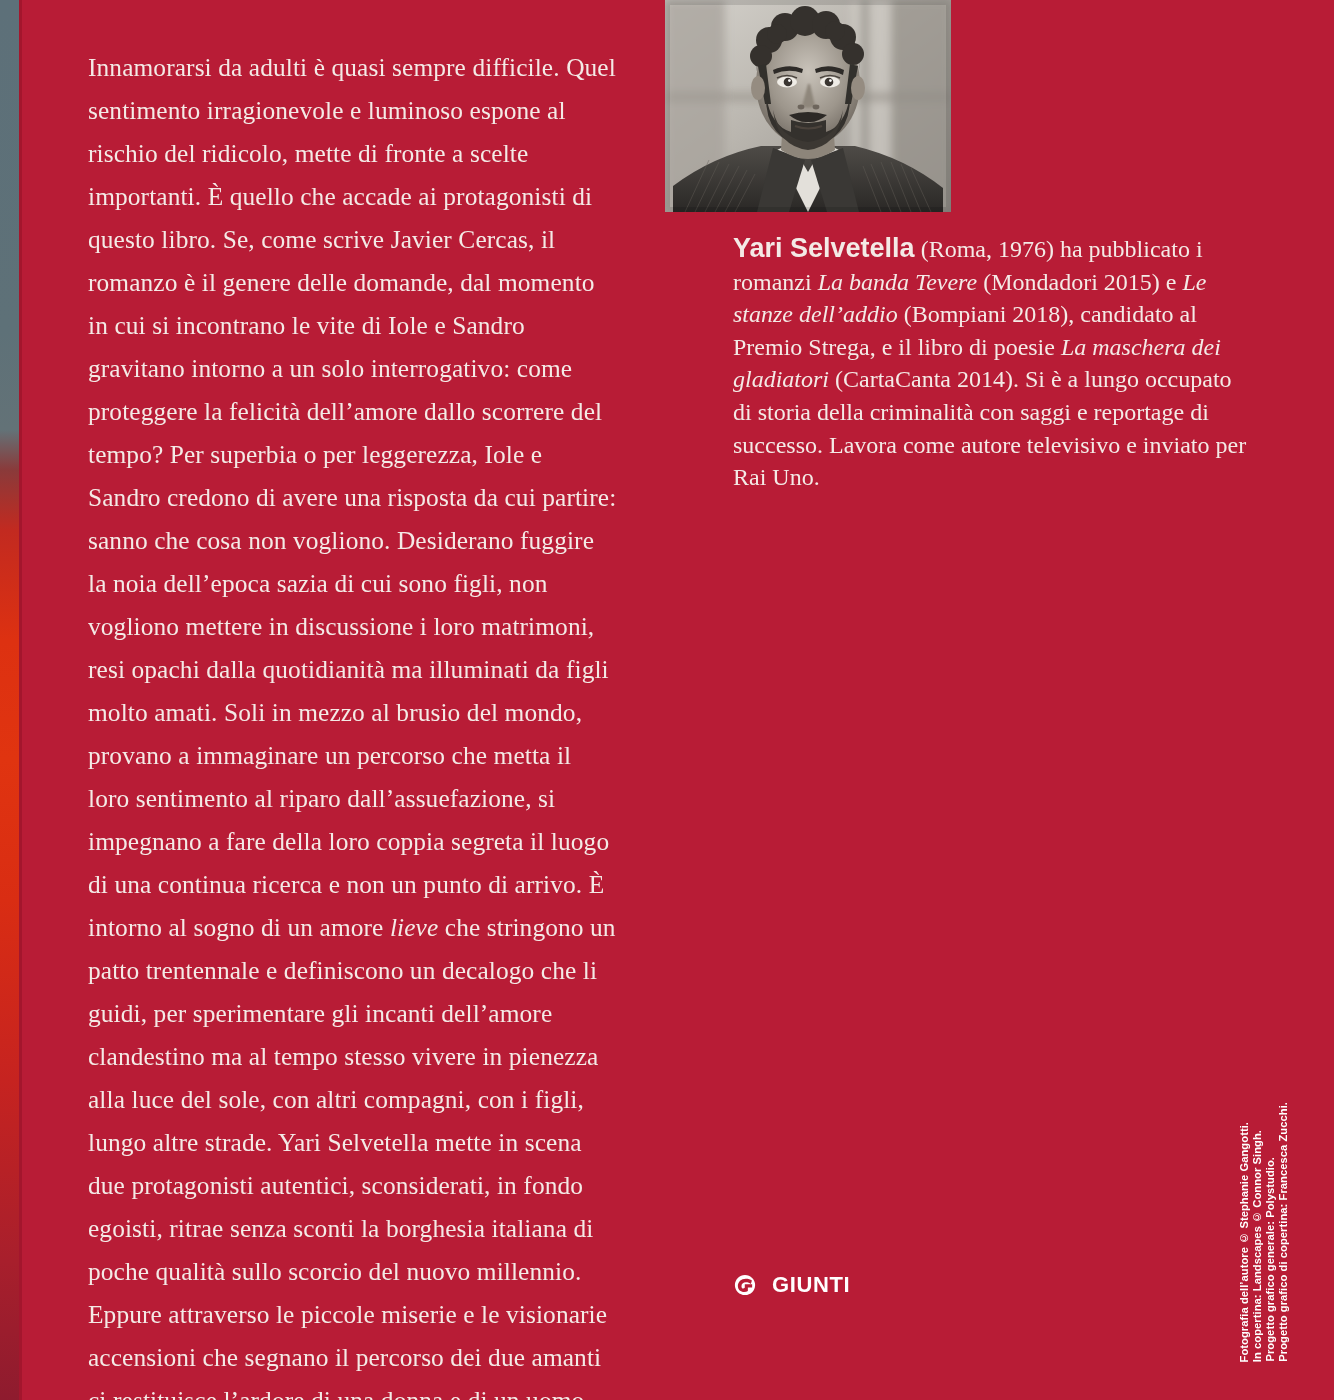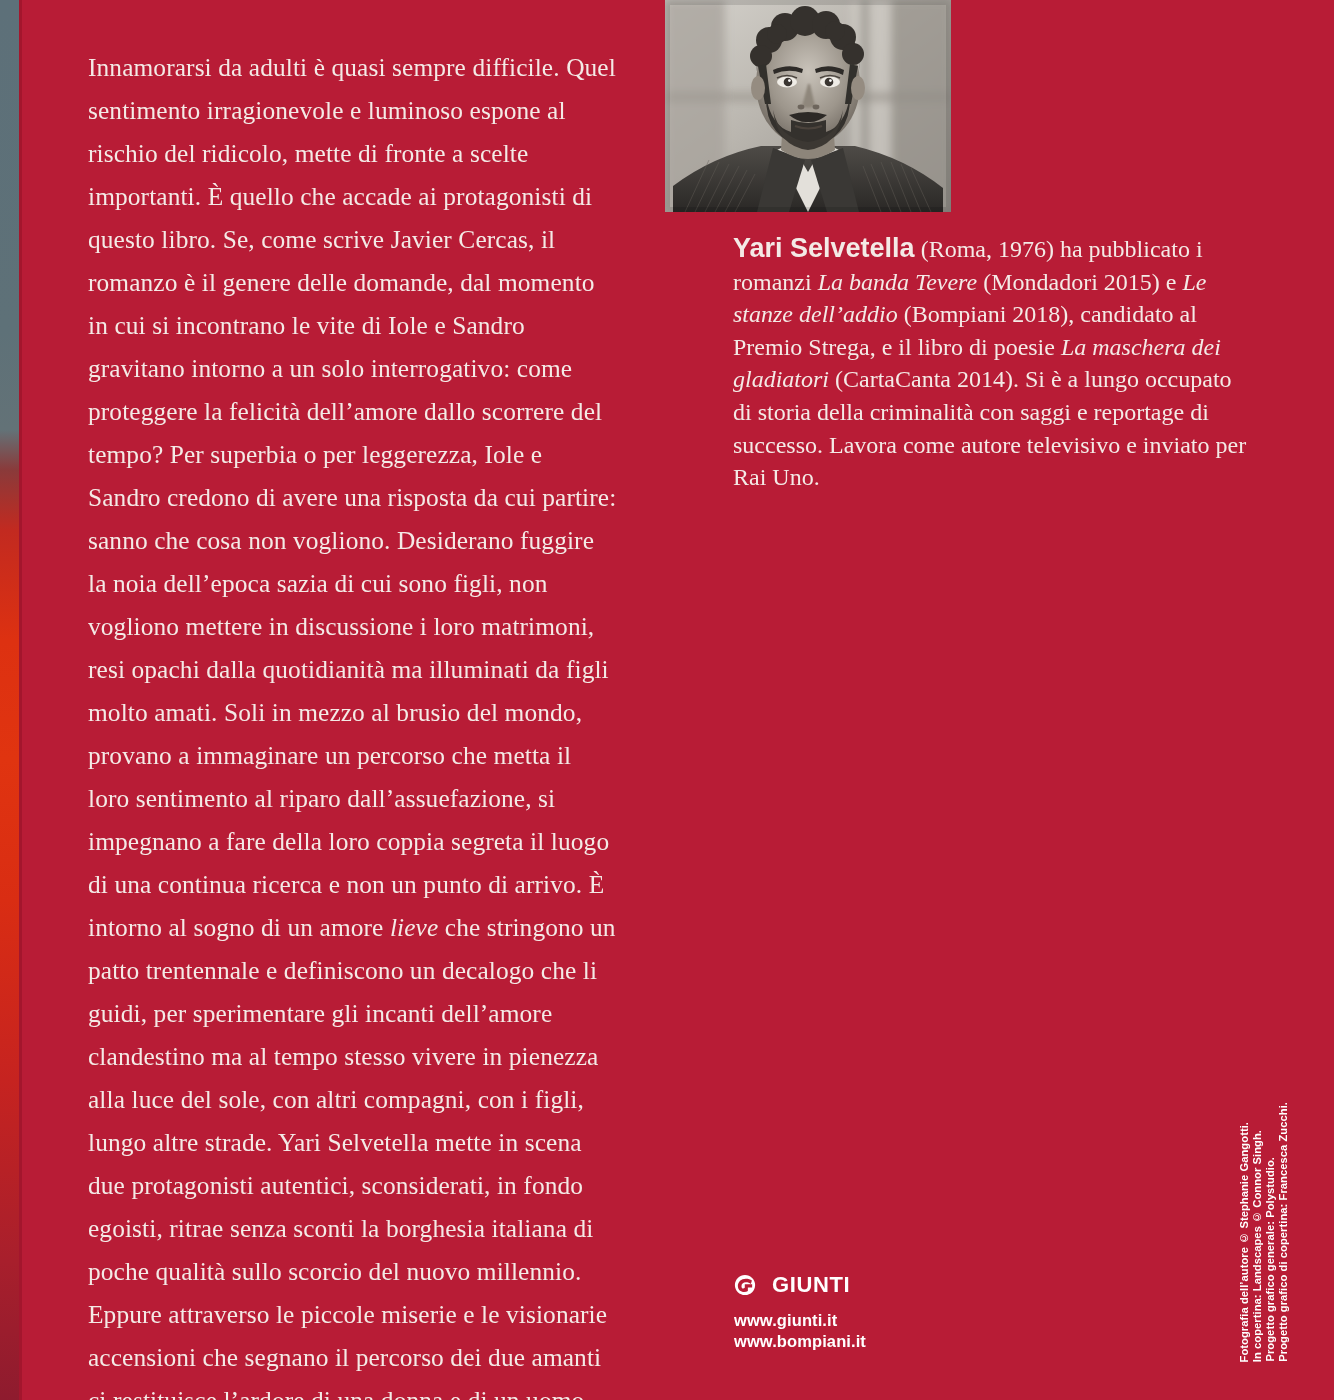--- a/index.html
+++ b/index.html
@@ -272,24 +272,20 @@
   </div>
 
   <div class="publisher">
     <div class="logo-row">
       <svg class="logo-mark" viewBox="0 0 40 40" xmlns="http://www.w3.org/2000/svg">
         <path d="M20 1.6 C30.2 1.6 38.4 9.8 38.4 20 C38.4 30.2 30.2 38.4 20 38.4 C9.8 38.4 1.6 30.2 1.6 20 C1.6 9.8 9.8 1.6 20 1.6 Z" fill="#ffffff"></path>
         <path d="M21.5 8.5 C13.0 8.5 7.0 14.4 7.0 21.6 C7.0 28.2 12.2 32.6 18.6 32.6 C21.4 32.6 23.6 31.9 25.2 30.8 L25.2 24.6 L33.0 24.6 L33.0 18.6 L19.6 18.6 L19.6 24.6 L19.6 24.6 C19.6 24.6 19.0 26.4 16.8 26.4 C14.9 26.4 13.6 24.8 13.6 22.2 C13.6 18.4 16.4 15.2 21.8 15.2 C25.4 15.2 28.4 16.4 30.6 18.0 L32.6 11.6 C29.8 9.7 26.0 8.5 21.5 8.5 Z" fill="#b81c36"></path>
       </svg>
       <span class="logo-word">GIUNTI</span>
     </div>
-    <div class="sites">
-      <div>www.giunti.it</div>
-      <div>www.bompiani.it</div>
-    </div>
   </div>
 
   <div class="credits">
     <div class="line">Fotografia dell’autore © Stephanie Gangotti.</div>
     <div class="line">In copertina: Landscapes © Connor Singh.</div>
     <div class="line">Progetto grafico generale: Polystudio.</div>
     <div class="line">Progetto grafico di copertina: Francesca Zucchi.</div>
   </div>
 
 </div>

